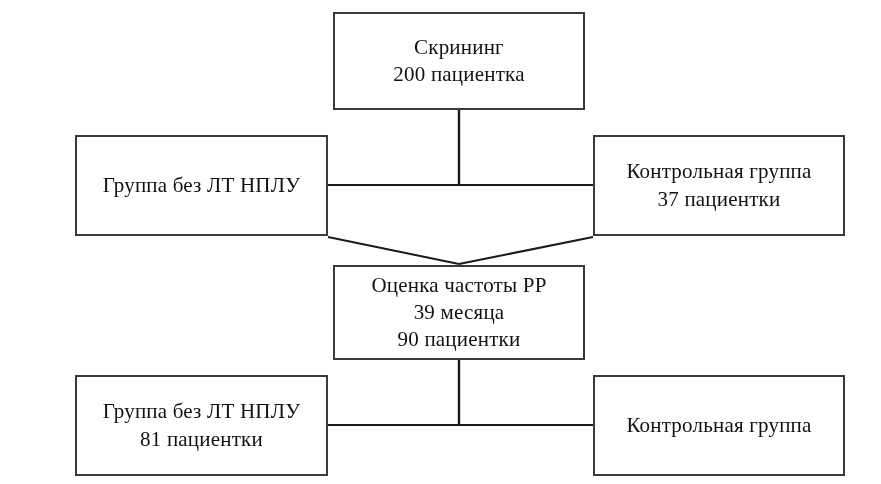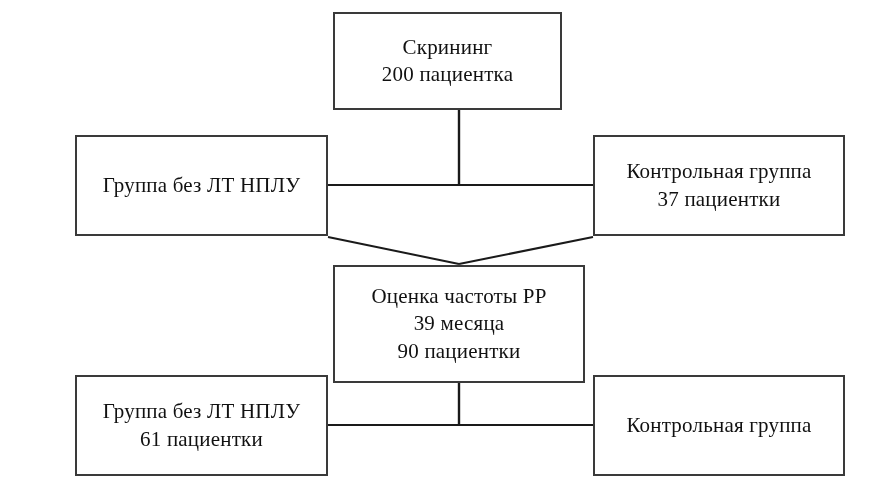--- a/index.html
+++ b/index.html
@@ -39,24 +39,24 @@
     line-height: 1.30;
     z-index: 2;
   }
   .node-line {
     display: block;
     white-space: nowrap;
     letter-spacing: 0.2px;
   }
 
   
-  #node-screening      { left: 333px; top: 12px;  width: 229px; height: 98px;  }
+  #node-screening      { left: 333px; top: 12px;  width: 252px; height: 98px;  }
   #node-group-a-top    { left: 75px;  top: 135px; width: 253px; height: 101px; }
   #node-control-top    { left: 593px; top: 135px; width: 252px; height: 101px; }
-  #node-assessment     { left: 333px; top: 265px; width: 252px; height: 118px;  }
+  #node-assessment     { left: 333px; top: 265px; width: 252px; height: 95px;  }
   #node-group-a-bottom { left: 75px;  top: 375px; width: 253px; height: 101px; }
   #node-control-bottom { left: 593px; top: 375px; width: 252px; height: 101px; }
 </style>
 </head>
 <body>
 
 <div id="diagram-root">
 
   <svg class="connector-layer" viewBox="0 0 881 484" width="881" height="484" xmlns="http://www.w3.org/2000/svg">
 
@@ -88,20 +88,20 @@
   </div>
 
   <div class="node-box" id="node-assessment">
     <span class="node-line">Оценка частоты РР</span>
     <span class="node-line">39 месяца</span>
     <span class="node-line">90 пациентки</span>
   </div>
 
   <div class="node-box" id="node-group-a-bottom">
     <span class="node-line">Группа без ЛТ НПЛУ</span>
-    <span class="node-line">61 пациентки</span>
+    <span class="node-line">81 пациентки</span>
   </div>
 
   <div class="node-box" id="node-control-bottom">
     <span class="node-line">Контрольная группа</span>
   </div>
 
 </div>
 
 </body></html>

